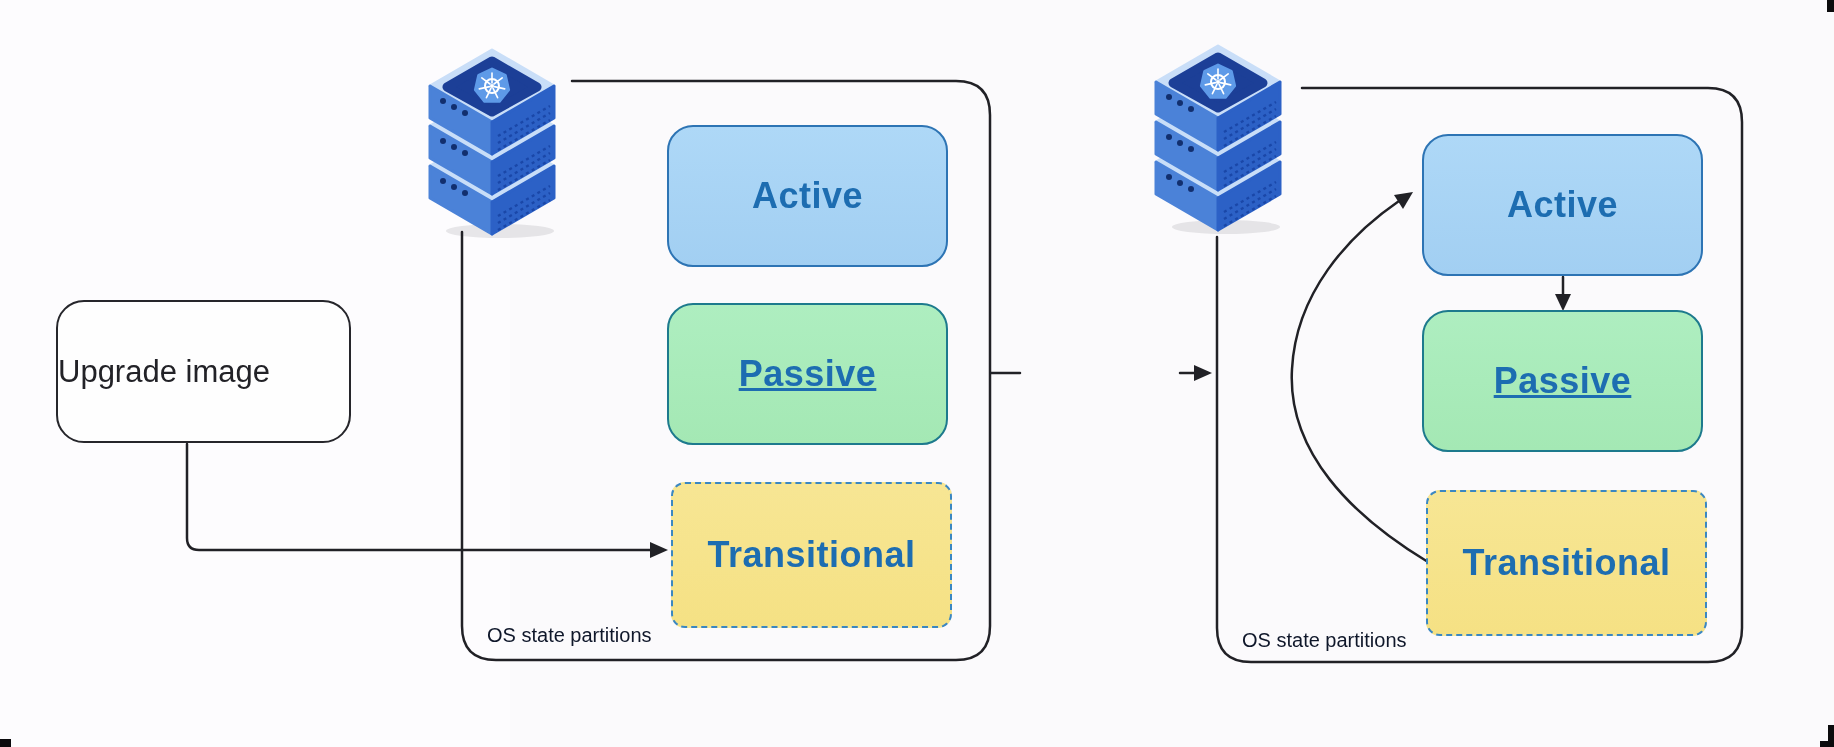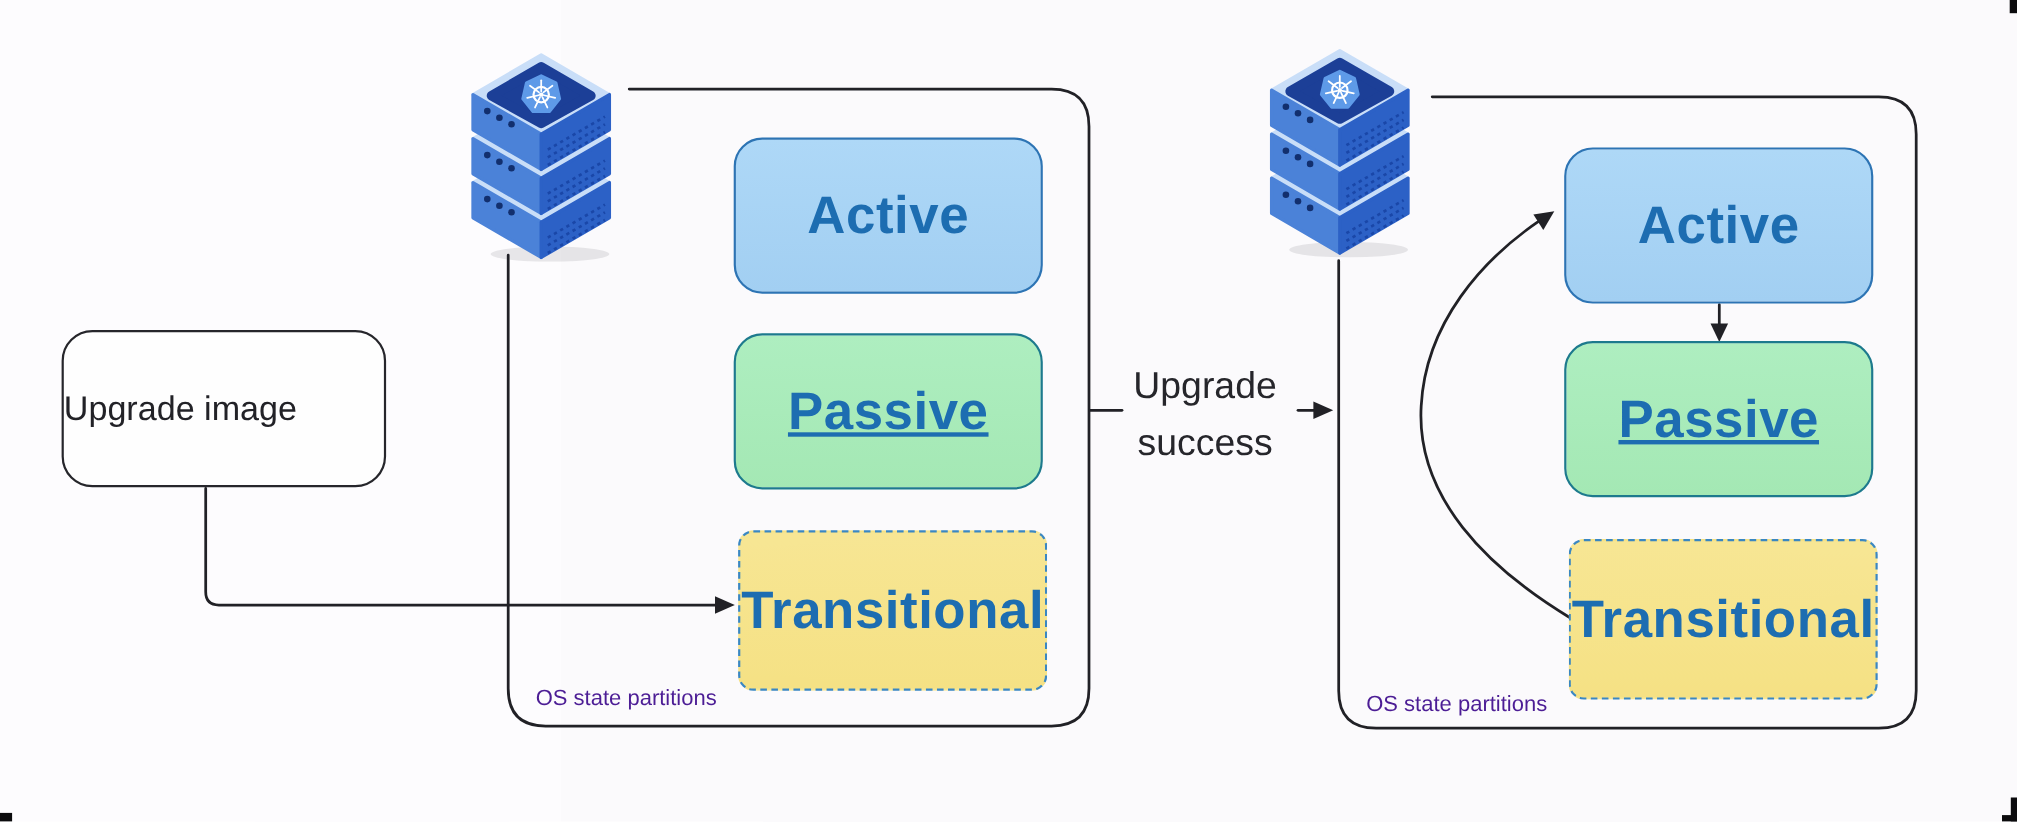--- a/index.html
+++ b/index.html
@@ -19,42 +19,42 @@
   }
   svg.layer{position:absolute;left:0;top:0;}
   .stroke{stroke:#212126;stroke-width:2.5;fill:none;stroke-linecap:round;}
   .head{fill:#212126;stroke:none;}
 
   .node{
     position:absolute;
     display:flex;align-items:center;justify-content:center;
     box-sizing:border-box;
     border-radius:26px;
-    font-size:48px;font-weight:600;color:#1d6db1;
+    font-size:36px;font-weight:600;color:#1d6db1;
     letter-spacing:.5px;
   }
   .node.active{background:linear-gradient(180deg,#aed8f7,#a2cff2);border:2px solid #2d74b4;}
   .node.passive{background:linear-gradient(180deg,#aeeec0,#a4e8b4);border:2px solid #1d7a8d;text-decoration:underline;}
   .node.transitional{background:linear-gradient(180deg,#f7e694,#f5e184);border:2.5px dashed #3a87c2;border-radius:14px;}
 
   .upgrade-image{
     position:absolute;left:56px;top:300px;width:295px;height:143px;
     box-sizing:border-box;background:#fefefe;
     border:2.5px solid #26262b;border-radius:28px;
     display:flex;align-items:center;justify-content:flex-start;
     font-size:31px;font-weight:500;color:#222227;
   }
   .transition-label{
     position:absolute;left:1008px;top:325px;width:175px;
     text-align:center;font-size:34px;font-weight:500;color:#26262b;
     line-height:52px;
   }
   .cluster-caption{
     position:absolute;
-    font-size:20px;color:#4c1d95;font-weight:400;
+    font-size:20px;color:#0f172a;font-weight:400;
   }
   .caption-left{left:487px;top:624px;}
   .caption-right{left:1242px;top:629px;}
 
   .server-icon{position:absolute;width:152px;height:196px;}
   .server-left{left:416px;top:42px;}
   .server-right{left:1142px;top:38px;}
 
   .corner-mark{position:absolute;background:#0b0b0d;}
   .mark-tr{left:1827px;top:0;width:7px;height:12px;}
@@ -86,24 +86,20 @@
     <path class="head" d="M 1563 311 L 1555 294 L 1571 294 Z"></path>
 
     <path class="stroke" d="M 1428 562 C 1352 516 1287 452 1292 369 C 1296 293 1348 236 1399 201"></path>
     <path class="head" d="M 1413 192 L 1394 195 L 1403 209 Z"></path>
   </svg>
 
   <div class="upgrade-image">
     <span>Upgrade image</span>
   </div>
 
-  <div class="transition-label">
-    <span>Upgrade</span><br>
-    <span>success</span>
-  </div>
 
   <div class="node active" style="left:667px;top:125px;width:281px;height:142px;">
     <span>Active</span>
   </div>
   <div class="node passive" style="left:667px;top:303px;width:281px;height:142px;">
     <span>Passive</span>
   </div>
   <div class="node transitional" style="left:671px;top:482px;width:281px;height:146px;">
     <span>Transitional</span>
   </div>

